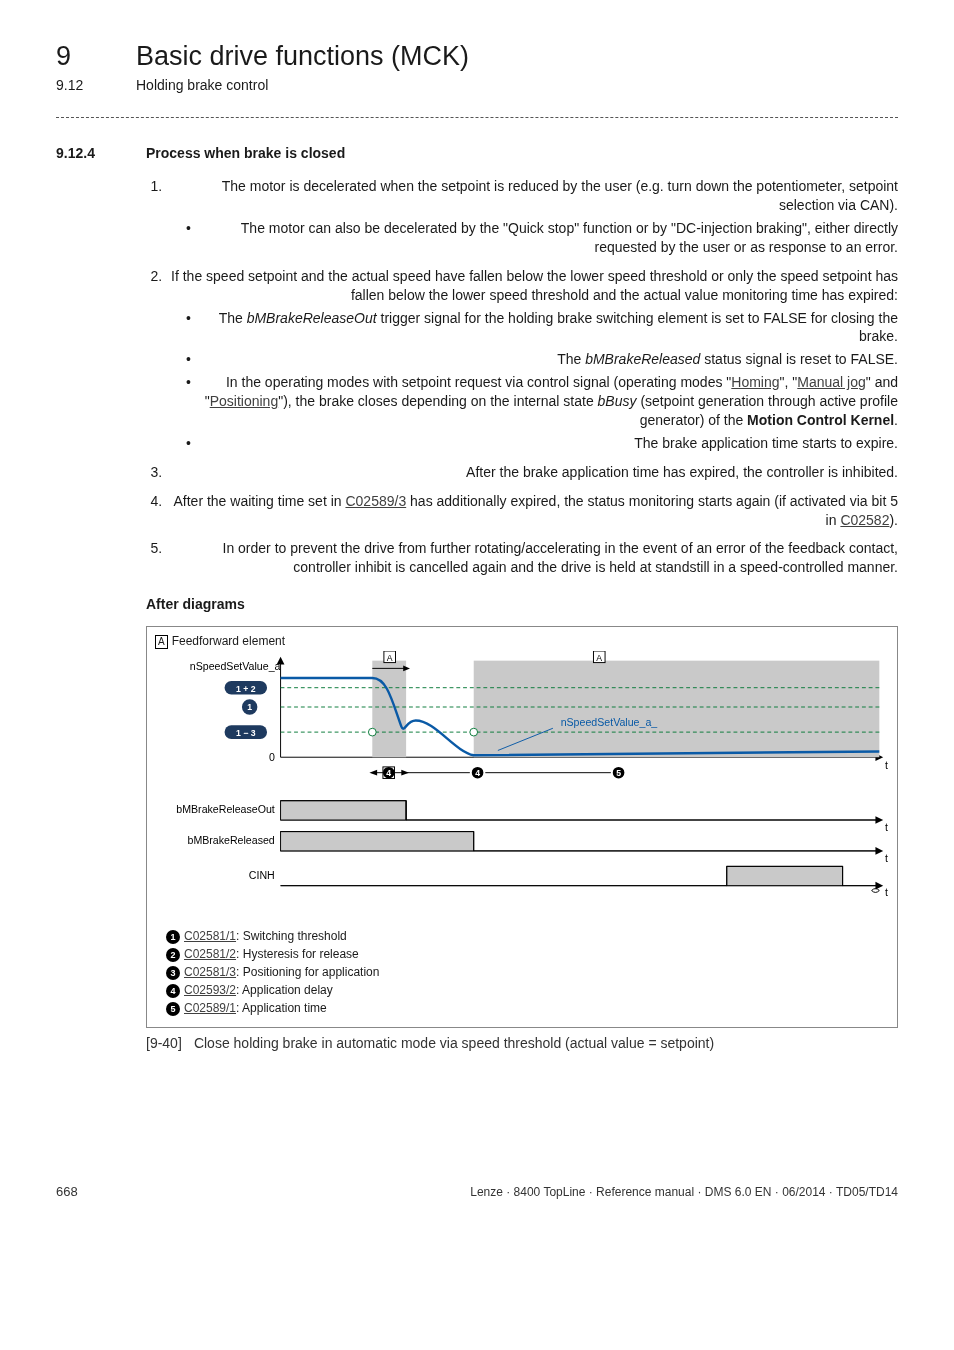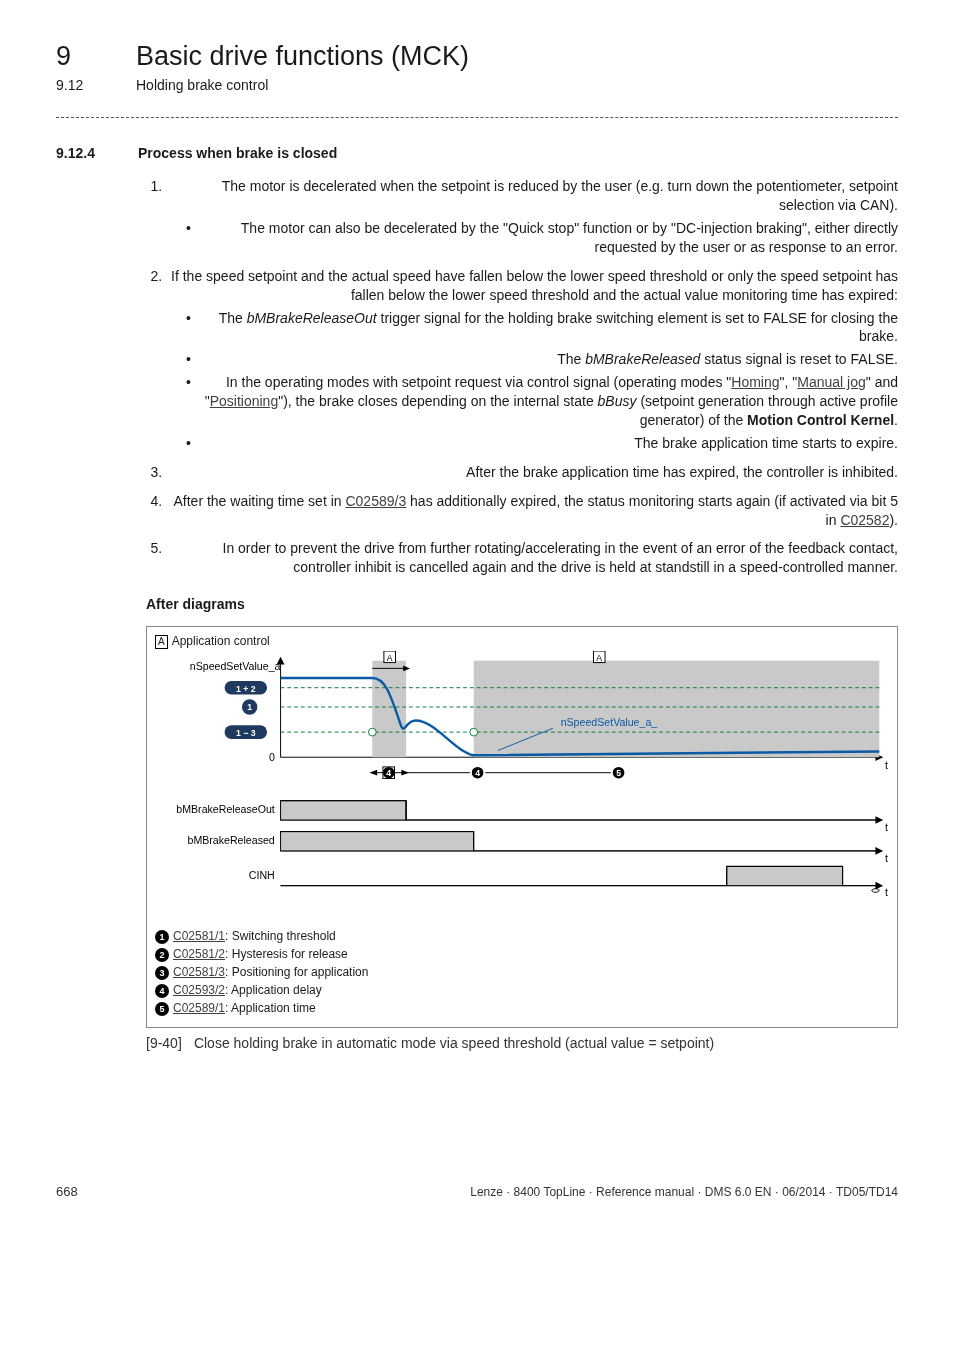--- a/index.html
+++ b/index.html
@@ -17,21 +17,21 @@
   .ch-num { font-size: 27px; font-weight: 400; width: 44px; }
   .ch-title { font-size: 27px; font-weight: 400; }
   .sub-row { display: flex; align-items: baseline; gap: 36px; margin-bottom: 22px; }
   .sub-num { font-size: 14px; width: 44px; }
   .sub-title { font-size: 14px; }
   .dash-rule {
     border: none;
     border-top: 1.5px dashed #555;
     margin: 10px 0 26px 0;
   }
-  .sec-row { display: flex; align-items: baseline; gap: 22px; margin-bottom: 14px; }
+  .sec-row { display: flex; align-items: baseline; gap: 30px; margin-bottom: 14px; }
   .sec-num { font-size: 14px; font-weight: 700; width: 60px; }
   .sec-title { font-size: 14px; font-weight: 700; }
   .body-indent { padding-left: 90px; }
   ol.num { list-style: decimal; padding-left: 20px; }
   ol.num > li { margin-bottom: 10px; padding-left: 2px; text-align: right; }
   ul.bul { list-style: none; padding-left: 18px; margin-top: 4px; }
   ul.bul > li { position: relative; padding-left: 12px; margin-bottom: 4px; }
   ul.bul > li::before { content: "•"; position: absolute; left: 0; top: 0; }
   .link { color: #404040; text-decoration: underline; }
   em { font-style: italic; }
@@ -40,21 +40,21 @@
   .figurebox {
     border: 1px solid #888;
     padding: 6px 8px 8px 8px;
     background: #fff;
     margin-bottom: 6px;
   }
   .fb-top { font-size: 12px; margin-bottom: 2px; }
   .fb-top .boxed { display: inline-block; border: 1px solid #000; padding: 0 2px; font-size: 10px; line-height: 12px; margin-right: 4px; }
   .chart-svg { display: block; width: 100%; height: auto; }
   .leg { margin-top: 6px; font-size: 12px; }
-  .leg-row { margin-bottom: 2px; }
+  .leg-row { margin-bottom: 2px; margin-left: 11px; }
   .circ-num {
     display: inline-flex; align-items: center; justify-content: center;
     width: 14px; height: 14px; border-radius: 50%;
     background: #000; color: #fff; font-size: 9px; font-weight: 700;
     margin-right: 4px; line-height: 14px;
   }
   .caption { font-size: 14px; color: #333; margin-top: 4px; padding-left: 0; }
   .caption .cap-id { display: inline-block; width: 44px; }
   .footer {
     display: flex; justify-content: space-between; align-items: baseline;
@@ -110,21 +110,21 @@
       <li>
         <span>After the waiting time set in </span><a href="#" class="link">C02589/3</a><span> has additionally expired, the status monitoring starts again (if activated via bit 5 in </span><a href="#" class="link">C02582</a><span>).</span>
       </li>
       <li>In order to prevent the drive from further rotating/accelerating in the event of an error of the feedback contact, controller inhibit is cancelled again and the drive is held at standstill in a speed-controlled manner.</li>
     </ol>
 
     <div class="subhead">After diagrams</div>
 
     <div class="figurebox">
       <div class="fb-top">
-        <span class="boxed">A</span><span>Application control</span>
+        <span class="boxed">A</span><span>Feedforward element</span>
       </div>
 
       <svg class="chart-svg" viewBox="0 0 760 280">
 
         <g>
 
           <text x="36" y="20" font-size="11" fill="#000">nSpeedSetValue_a</text>
           <line x1="130" y1="10" x2="130" y2="110" stroke="#000" stroke-width="1"></line>
           <polygon points="130,6 126,14 134,14" fill="#000"></polygon>
           <line x1="130" y1="110" x2="750" y2="110" stroke="#000" stroke-width="1"></line>

